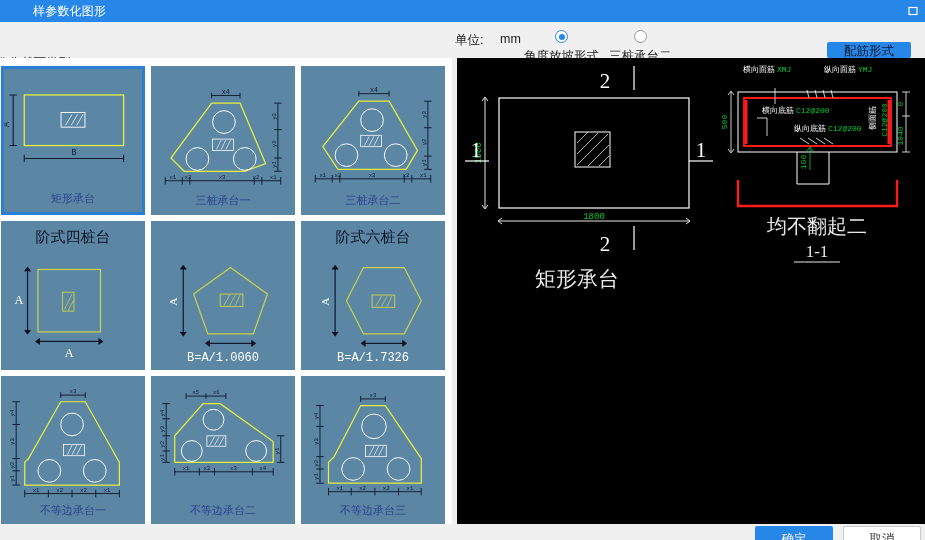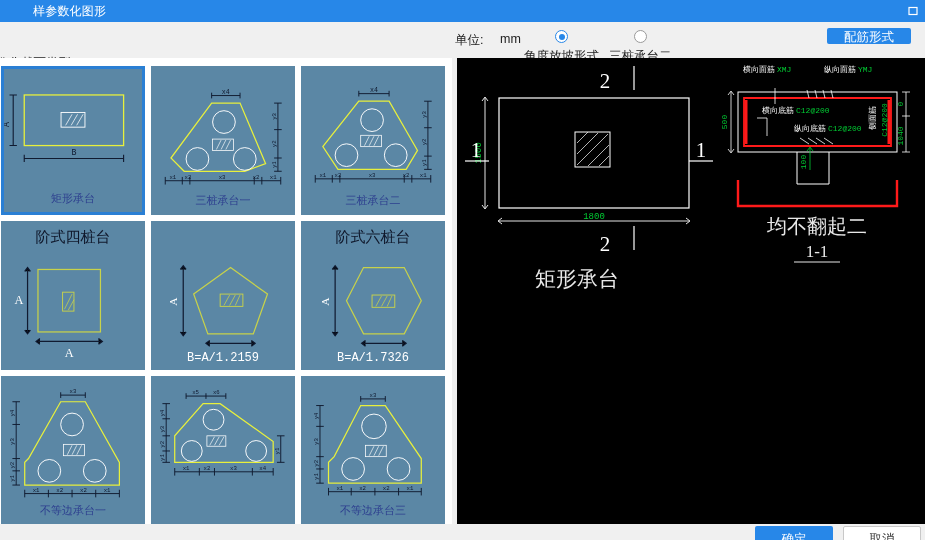--- a/index.html
+++ b/index.html
@@ -94,24 +94,24 @@
     content: "";
     position: absolute;
     left: 50%; top: 50%;
     width: 6px; height: 6px;
     margin: -3px 0 0 -3px;
     border-radius: 50%;
     background: #2787e8;
   }
   .btn-primary-top {
     position: absolute;
-    right: 14px; top: 6px;
+    right: 14px; top: 20px;
     width: 84px; height: 16px;
     background: #2787e8;
-    color: #ffffff;
+    color: #0f172a;
     border: none;
     border-radius: 2px;
     font-size: 12.5px;
     font-family: "Liberation Sans", "DejaVu Sans", sans-serif;
     cursor: pointer;
   }
 
   
   .thumb-panel {
     position: absolute;
@@ -348,21 +348,21 @@
       <div class="thumb-cell">
         <div class="thumb-inner">
           <svg class="thumb-svg" viewBox="0 0 150 155">
             <path d="M83 48 L122 76 L107 118 L59 118 L44 76 Z" fill="none" stroke="#c8d24a" stroke-width="1.3"></path>
             <rect x="72" y="76" width="24" height="13" fill="none" stroke="#c8d24a" stroke-width="1"></rect>
             <path d="M76 88 L82 77 M82 88 L88 77 M88 88 L93 77" stroke="#c8d24a" stroke-width="0.8"></path>
             <path d="M33 48 L33 118 M30 50 L33 46 L36 50 M30 116 L33 120 L36 116" stroke="#101a30" stroke-width="1.3"></path>
             <text x="26" y="84" fill="#ffffff" font-size="12" font-family="'Liberation Serif',serif" transform="rotate(-90 26 84)" text-anchor="middle">A</text>
             <path d="M59 128 L107 128 M61 125 L57 128 L61 131 M105 125 L109 128 L105 131" stroke="#101a30" stroke-width="1.3"></path>
           </svg>
-          <div class="thumb-formula">B=A/1.2159</div>
+          <div class="thumb-formula">B=A/1.0060</div>
         </div>
       </div>
 
       <div class="thumb-cell">
         <div class="thumb-inner">
           <svg class="thumb-svg" viewBox="0 0 150 155">
             <path d="M65 48 L108 48 L126 83 L108 118 L65 118 L47 83 Z" fill="none" stroke="#c8d24a" stroke-width="1.3"></path>
             <rect x="74" y="77" width="24" height="13" fill="none" stroke="#c8d24a" stroke-width="1"></rect>
             <path d="M78 89 L84 78 M84 89 L90 78 M90 89 L95 78" stroke="#c8d24a" stroke-width="0.8"></path>
             <path d="M35 48 L35 118 M32 50 L35 46 L38 50 M32 116 L35 120 L38 116" stroke="#101a30" stroke-width="1.3"></path>
@@ -420,20 +420,21 @@
             <text x="86" y="98" fill="#101a30" font-size="6" font-family="'Liberation Mono',monospace" text-anchor="middle">x3</text>
             <text x="117" y="98" fill="#101a30" font-size="6" font-family="'Liberation Mono',monospace" text-anchor="middle">x4</text>
             <path d="M15 28 L15 90 M11 28 L19 28 M11 44 L19 44 M11 62 L19 62 M11 78 L19 78 M11 90 L19 90" stroke="#101a30" stroke-width="1"></path>
             <text x="13" y="38" fill="#101a30" font-size="6" font-family="'Liberation Mono',monospace" transform="rotate(-90 13 38)" text-anchor="middle">y4</text>
             <text x="13" y="55" fill="#101a30" font-size="6" font-family="'Liberation Mono',monospace" transform="rotate(-90 13 55)" text-anchor="middle">y3</text>
             <text x="13" y="71" fill="#101a30" font-size="6" font-family="'Liberation Mono',monospace" transform="rotate(-90 13 71)" text-anchor="middle">y2</text>
             <text x="13" y="85" fill="#101a30" font-size="6" font-family="'Liberation Mono',monospace" transform="rotate(-90 13 85)" text-anchor="middle">y1</text>
             <path d="M136 62 L136 90 M132 62 L140 62 M132 90 L140 90" stroke="#101a30" stroke-width="1"></path>
             <text x="134" y="78" fill="#101a30" font-size="6" font-family="'Liberation Mono',monospace" transform="rotate(-90 134 78)" text-anchor="middle">y1</text>
           </svg>
+          <div class="thumb-caption">不等边承台二</div>
         </div>
       </div>
 
       <div class="thumb-cell">
         <div class="thumb-inner">
           <svg class="thumb-svg" viewBox="0 0 150 155">
             <path d="M62 30 L88 30 L126 86 L126 112 L28 112 L28 90 L34 84 Z" fill="none" stroke="#e8f03c" stroke-width="1.3"></path>
             <circle cx="76" cy="52" r="13" fill="none" stroke="#ffffff" stroke-width="1"></circle>
             <circle cx="54" cy="97" r="12" fill="none" stroke="#ffffff" stroke-width="1"></circle>
             <circle cx="102" cy="97" r="12" fill="none" stroke="#ffffff" stroke-width="1"></circle>

